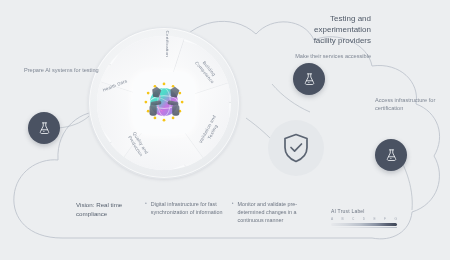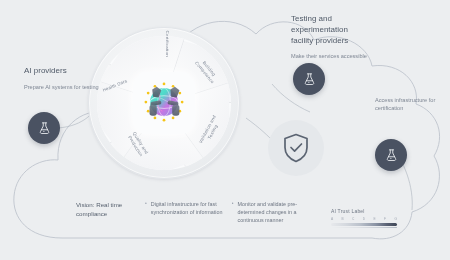--- a/index.html
+++ b/index.html
@@ -194,25 +194,24 @@
           <path d="M19 17 l5 -3 l5 4 l-3 8 l-6 -1 z"></path>
           <path d="M39 17 l5 -3 l5 4 l-3 8 l-6 -1 z"></path>
           <rect x="16" y="34" width="8" height="12" rx="3"></rect>
           <rect x="41" y="34" width="8" height="12" rx="3"></rect>
         </g>
       </svg>
     </div>
   </div>
 
   <div class="tb" style="left:24px;top:66px;width:76px;">
-    <div class="t-title">AI providers</div>
     <div class="t-sub">Prepare AI systems for testing</div>
   </div>
 
-  <div class="tb" style="left:291px;top:14px;width:80px;">
+  <div class="tb" style="left:291px;top:14px;width:80px;text-align:right;">
     <div class="t-title">Testing and experimentation facility providers</div>
     <div class="t-sub">Make their services accessible</div>
   </div>
 
   <div class="tb" style="left:375px;top:96px;width:74px;">
     <div class="t-sub">Access infrastructure for certification</div>
   </div>
 
   <div class="badge" style="left:28px;top:112px;">
     <svg viewBox="0 0 24 24" fill="none" stroke="#e8eaee" stroke-width="1.4" stroke-linecap="round" stroke-linejoin="round">

